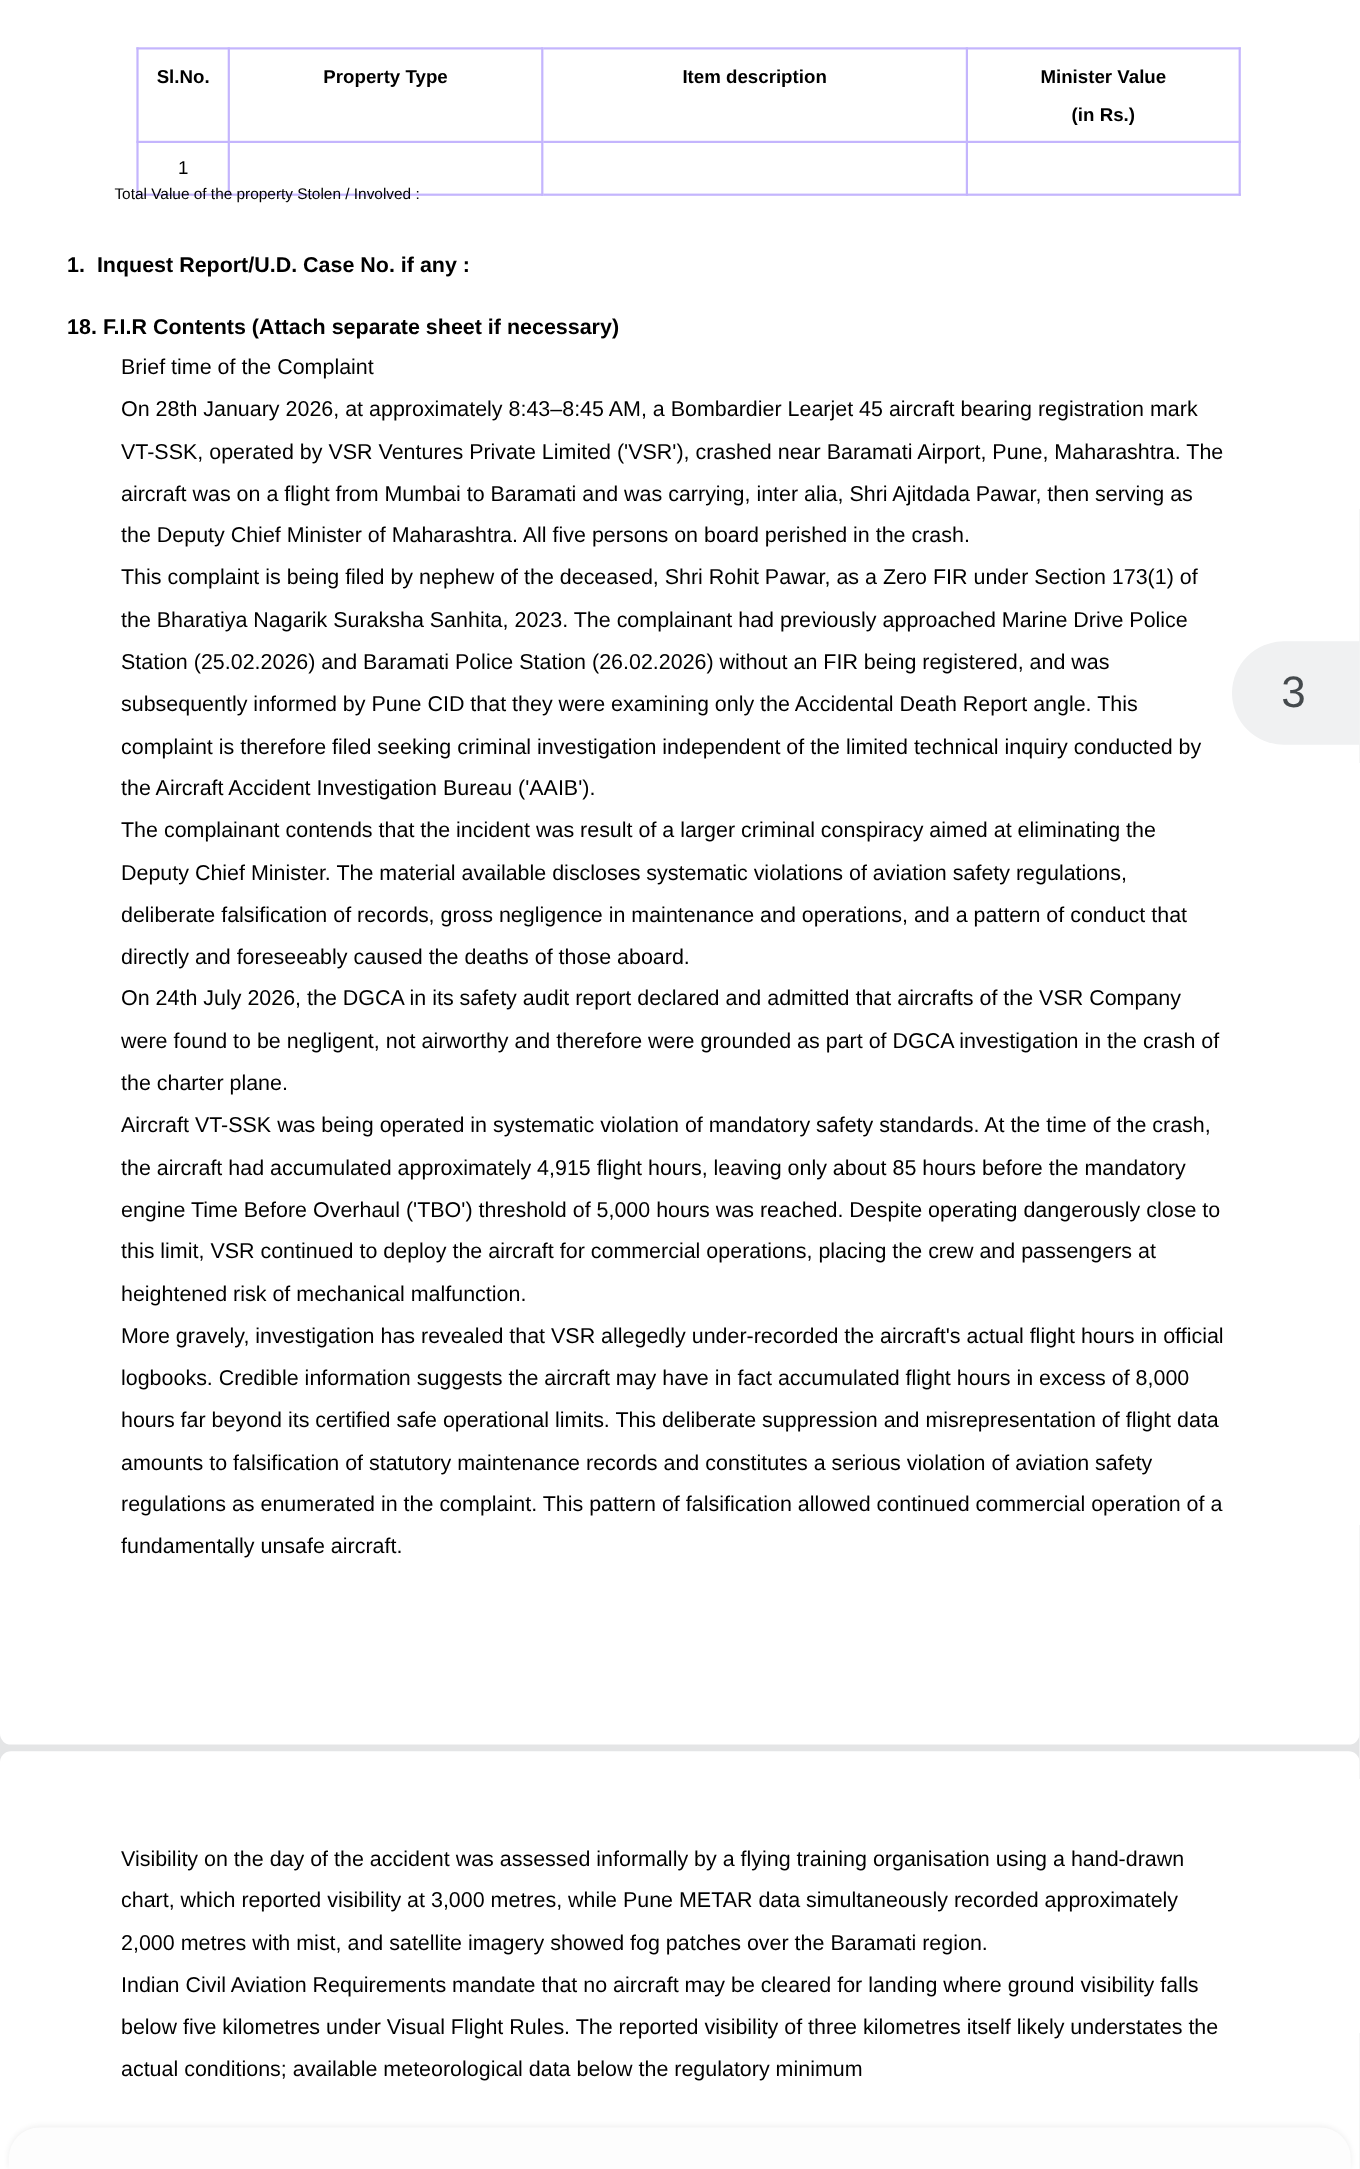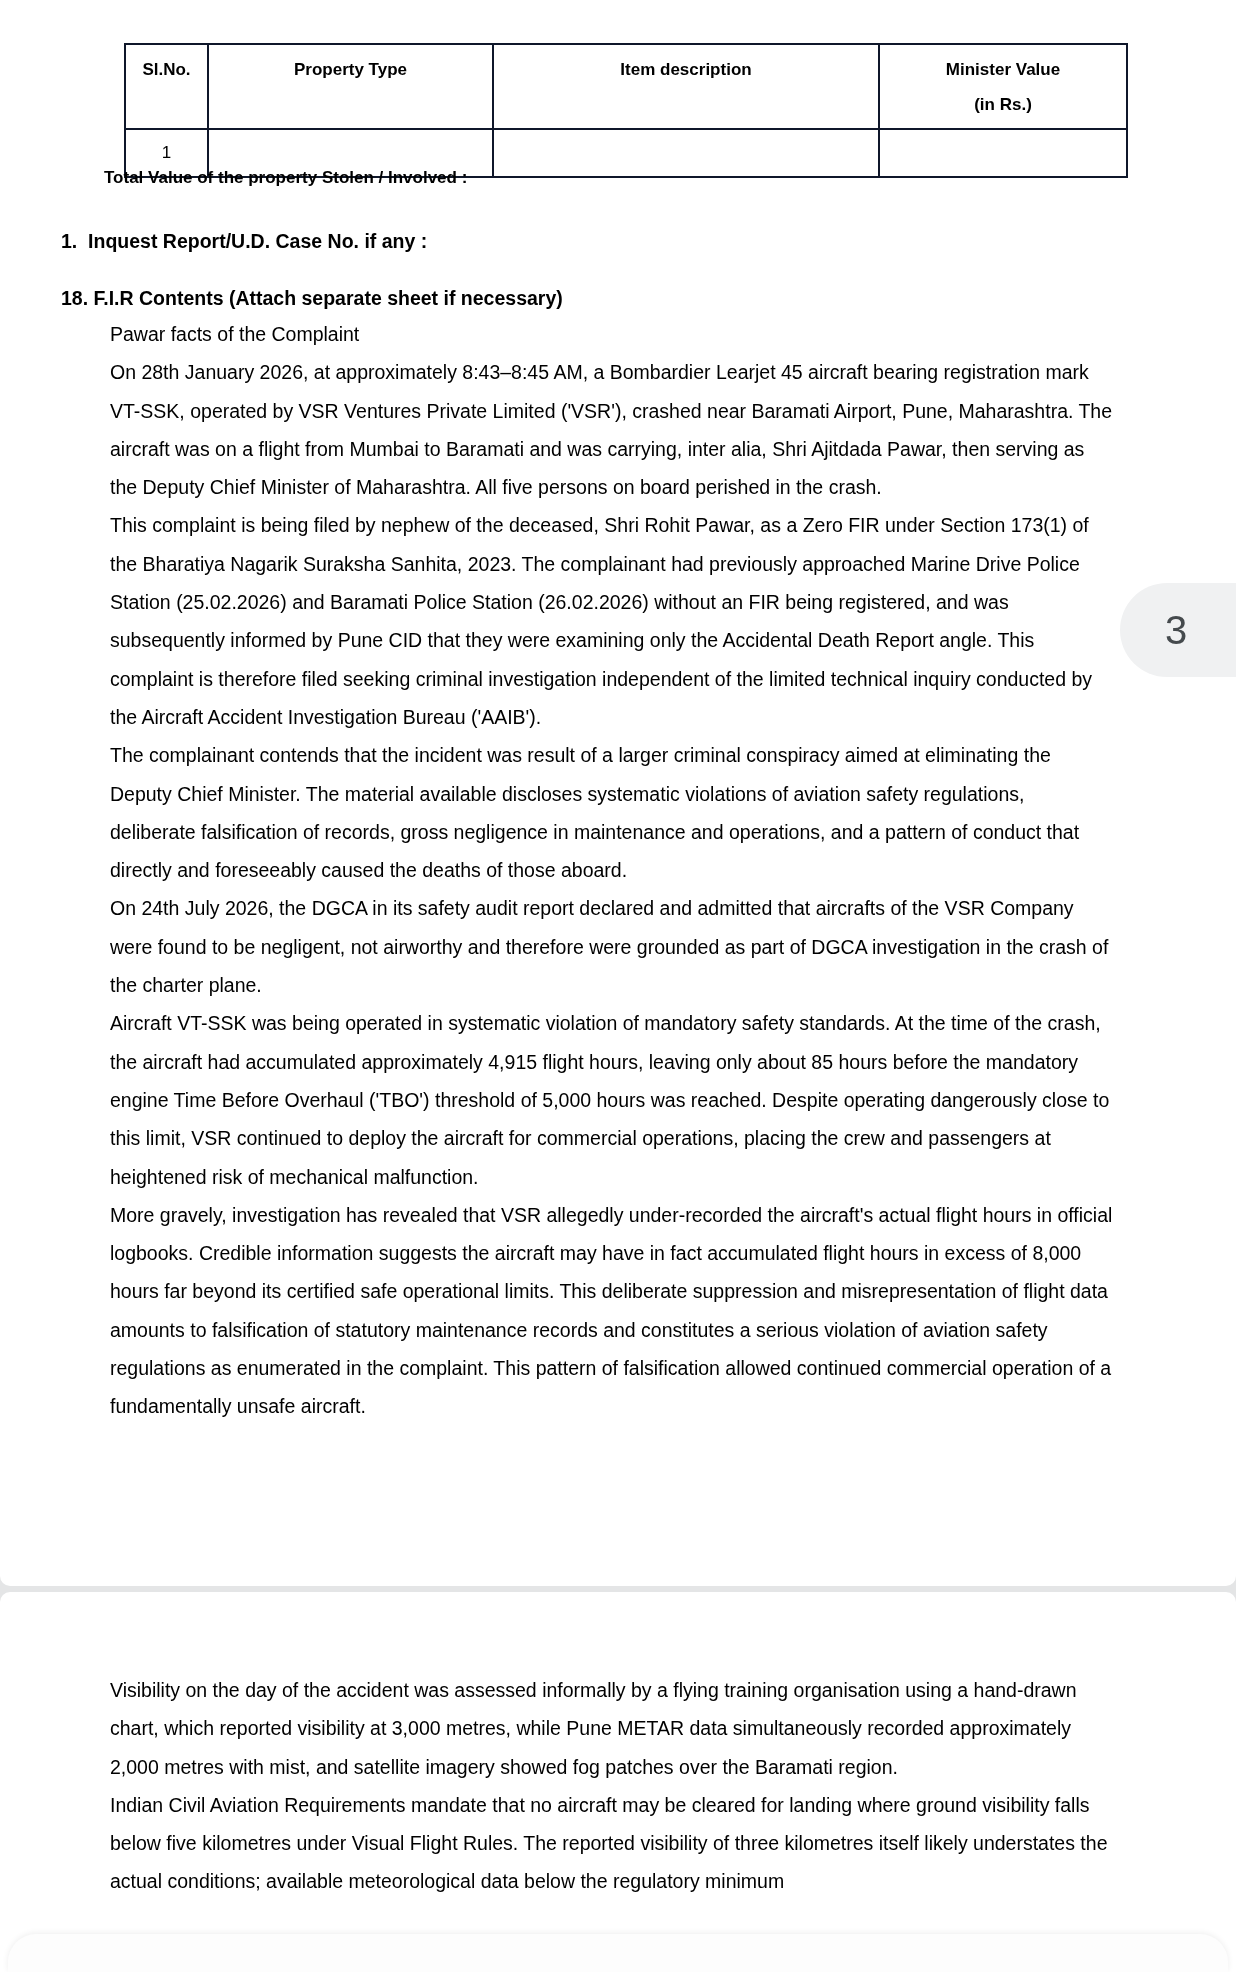--- a/index.html
+++ b/index.html
@@ -14,35 +14,35 @@
   .page-1{top:0;height:1586px;border-radius:0 0 10px 10px;}
   .page-2{top:1592px;height:380px;border-radius:10px 10px 0 0;}
 
   
   .prop-table{
     position:absolute;left:124px;top:43px;
     border-collapse:collapse;table-layout:fixed;
     width:986px;color:#000;
   }
   .prop-table td{
-    border:2px solid #0f172a;
+    border:2px solid #c4b5fd;
     font-size:17px;font-weight:bold;
     text-align:center;vertical-align:top;
     padding-top:7px;line-height:35px;
   }
   .prop-table .hdr-row td{height:75px;}
   .prop-table .data-row td{height:45px;font-weight:normal;padding-top:0;vertical-align:middle;line-height:20px;}
   .col-slno{width:79px;}
   .col-ptype{width:281px;}
   .col-idesc{width:382px;}
   .col-eval{width:244px;}
 
   .total-label{
     position:absolute;left:104px;top:168px;
-    font-size:17px;font-weight:bold;color:#000;
+    font-size:14px;font-weight:normal;color:#000;
   }
   .section-heading{
     position:absolute;left:61px;
     font-size:19.5px;font-weight:bold;color:#000;
     white-space:pre-wrap;
   }
   .sec-9{top:230px;}
   .sec-10{top:287px;}
 
   .body-text{
@@ -104,21 +104,21 @@
         </tr>
       </tbody>
     </table>
 
     <div class="total-label">Total Value of the property Stolen / Involved :</div>
 
     <div class="section-heading sec-9">1.  Inquest Report/U.D. Case No. if any :</div>
     <div class="section-heading sec-10">18. F.I.R Contents (Attach separate sheet if necessary)</div>
 
     <div class="body-text body-1">
-      <p class="intro-line">Pawar facts of the Complaint</p>
+      <p class="intro-line">Brief time of the Complaint</p>
       <p>On 28th January 2026, at approximately 8:43–8:45 AM, a Bombardier Learjet 45 aircraft bearing registration mark VT-SSK, operated by VSR Ventures Private Limited ('VSR'), crashed near Baramati Airport, Pune, Maharashtra. The aircraft was on a flight from Mumbai to Baramati and was carrying, inter alia, Shri Ajitdada Pawar, then serving as the Deputy Chief Minister of Maharashtra. All five persons on board perished in the crash.</p>
       <p>This complaint is being filed by nephew of the deceased, Shri Rohit Pawar, as a Zero FIR under Section 173(1) of the Bharatiya Nagarik Suraksha Sanhita, 2023. The complainant had previously approached Marine Drive Police Station (25.02.2026) and Baramati Police Station (26.02.2026) without an FIR being registered, and was subsequently informed by Pune CID that they were examining only the Accidental Death Report angle. This complaint is therefore filed seeking criminal investigation independent of the limited technical inquiry conducted by the Aircraft Accident Investigation Bureau ('AAIB').</p>
       <p>The complainant contends that the incident was result of a larger criminal conspiracy aimed at eliminating the Deputy Chief Minister. The material available discloses systematic violations of aviation safety regulations, deliberate falsification of records, gross negligence in maintenance and operations, and a pattern of conduct that directly and foreseeably caused the deaths of those aboard.</p>
       <p>On 24th July 2026, the DGCA in its safety audit report declared and admitted that aircrafts of the VSR Company were found to be negligent, not airworthy and therefore were grounded as part of DGCA investigation in the crash of the charter plane.</p>
       <p>Aircraft VT-SSK was being operated in systematic violation of mandatory safety standards. At the time of the crash, the aircraft had accumulated approximately 4,915 flight hours, leaving only about 85 hours before the mandatory engine Time Before Overhaul ('TBO') threshold of 5,000 hours was reached. Despite operating dangerously close to this limit, VSR continued to deploy the aircraft for commercial operations, placing the crew and passengers at heightened risk of mechanical malfunction.</p>
       <p>More gravely, investigation has revealed that VSR allegedly under-recorded the aircraft's actual flight hours in official logbooks. Credible information suggests the aircraft may have in fact accumulated flight hours in excess of 8,000 hours far beyond its certified safe operational limits. This deliberate suppression and misrepresentation of flight data amounts to falsification of statutory maintenance records and constitutes a serious violation of aviation safety regulations as enumerated in the complaint. This pattern of falsification allowed continued commercial operation of a fundamentally unsafe aircraft.</p>
     </div>
   </div>
 
   <div class="page page-2">

